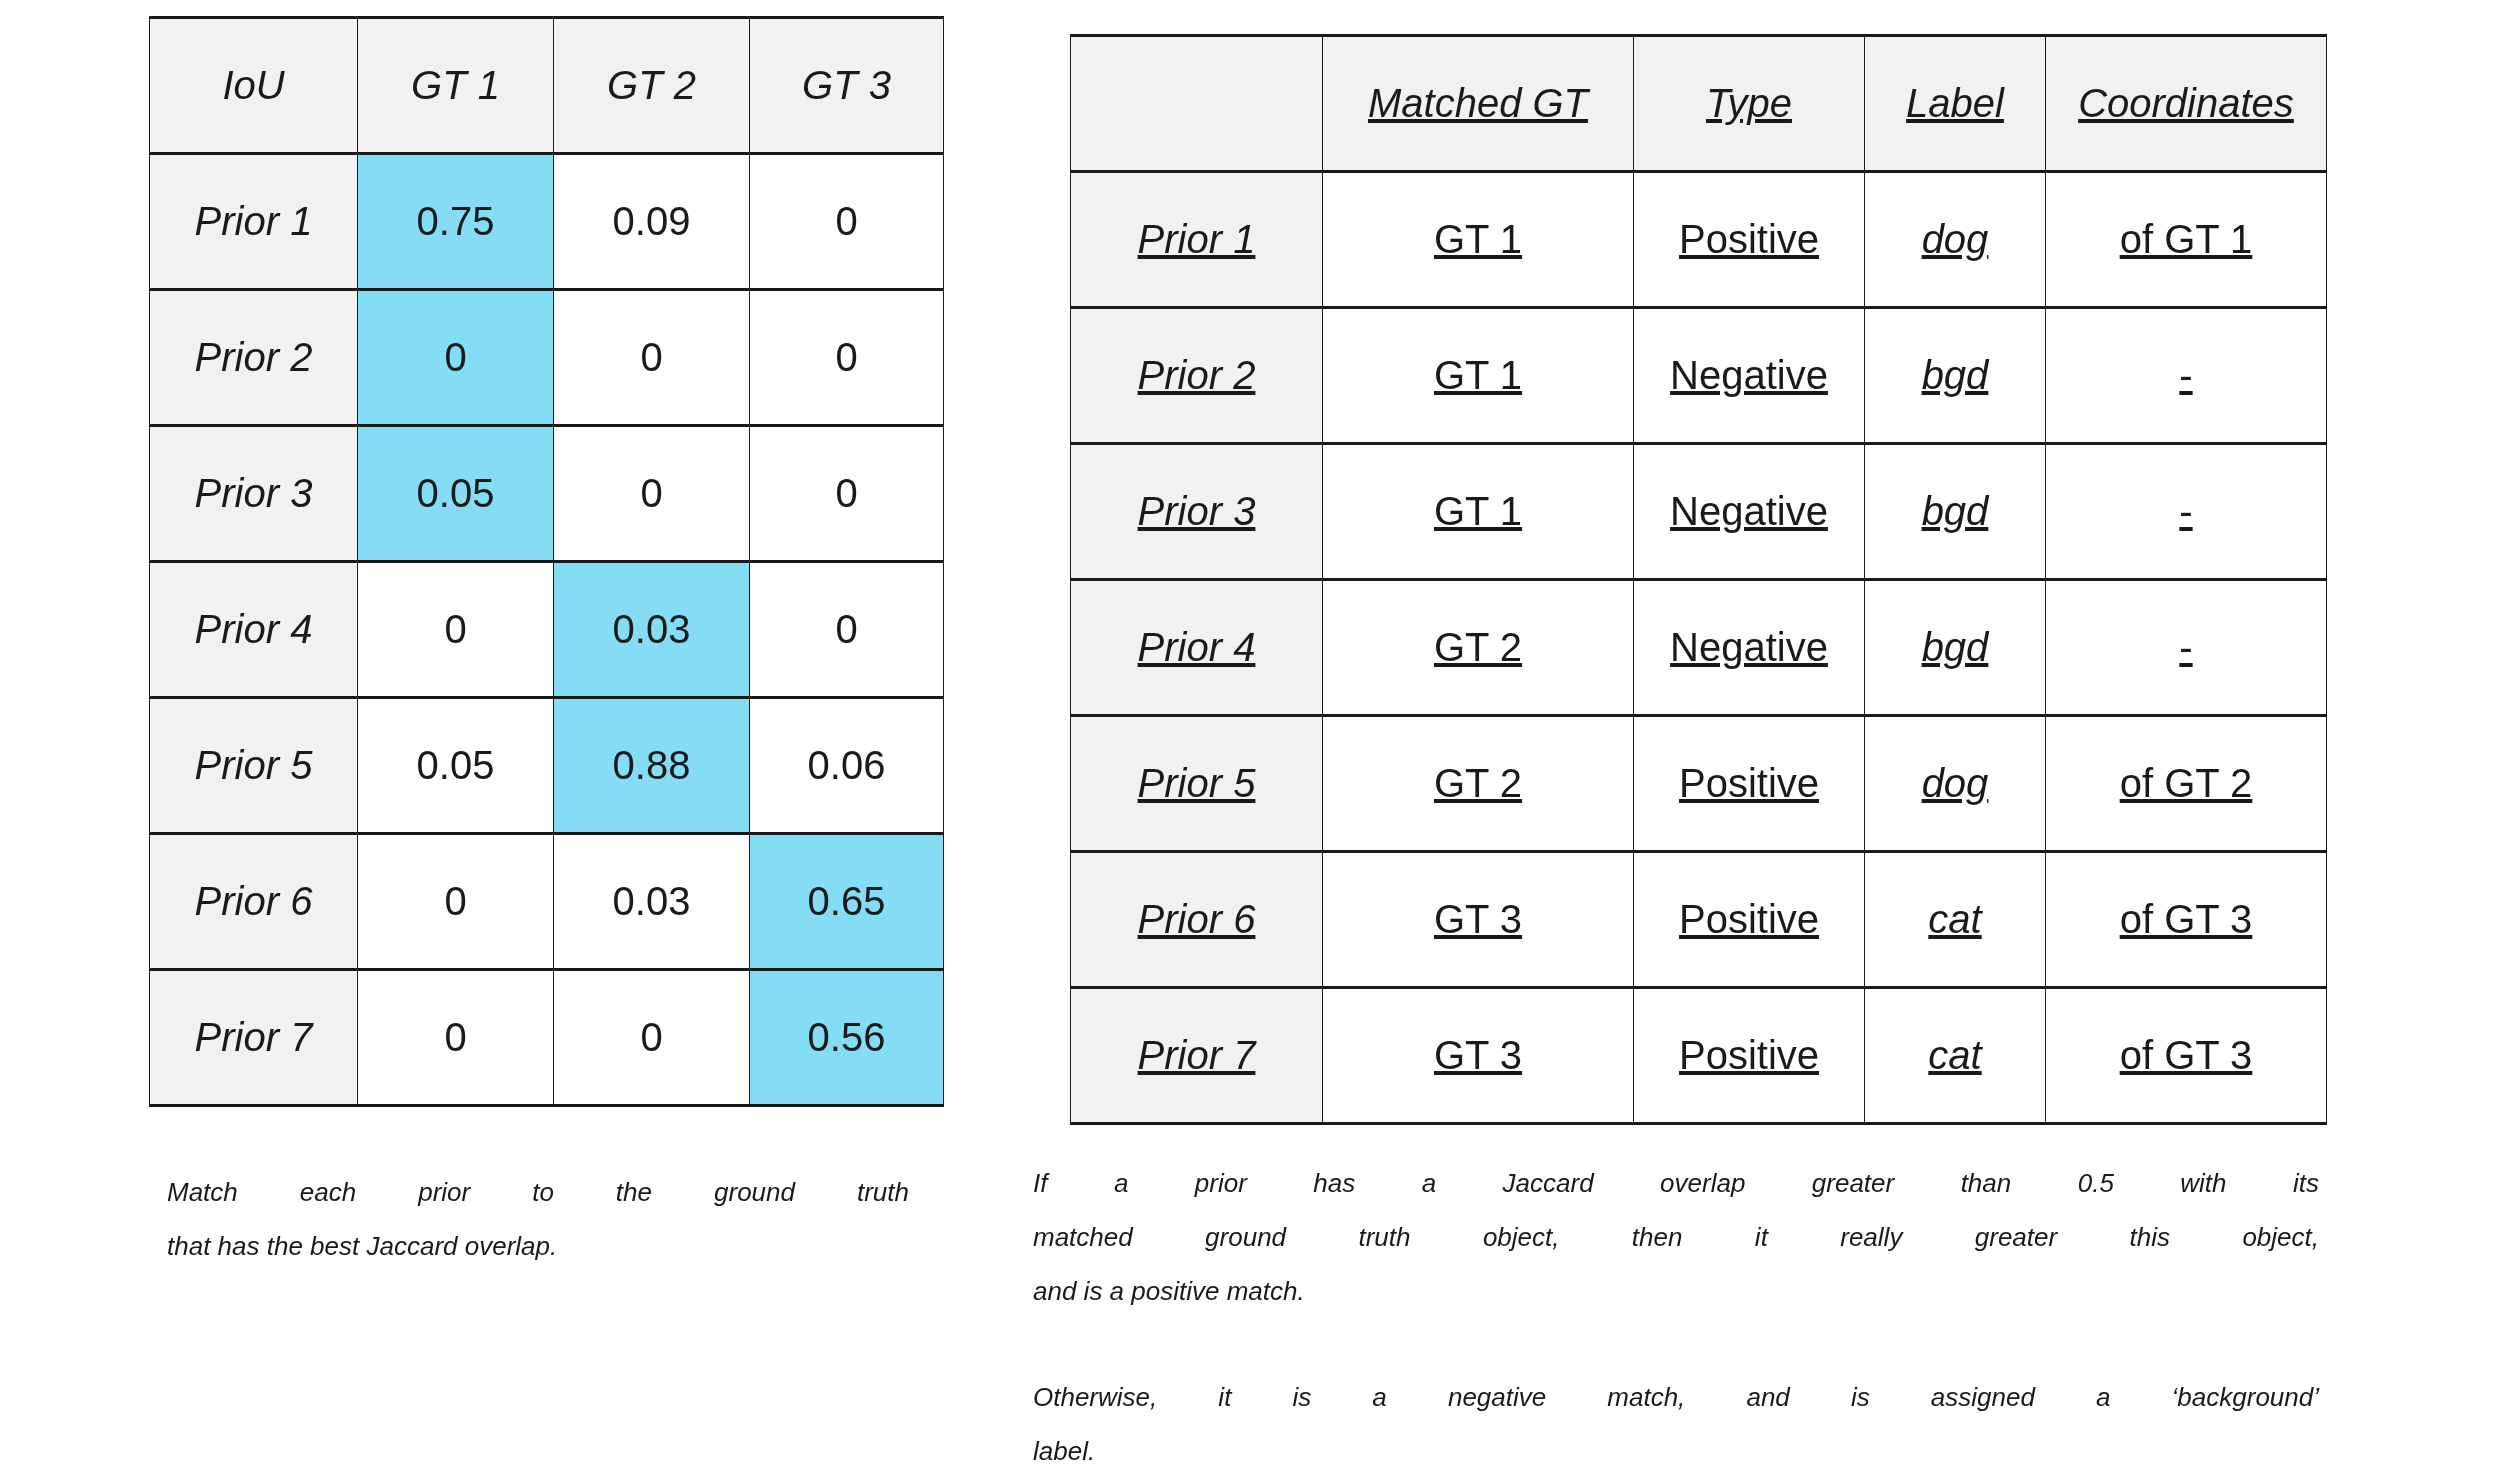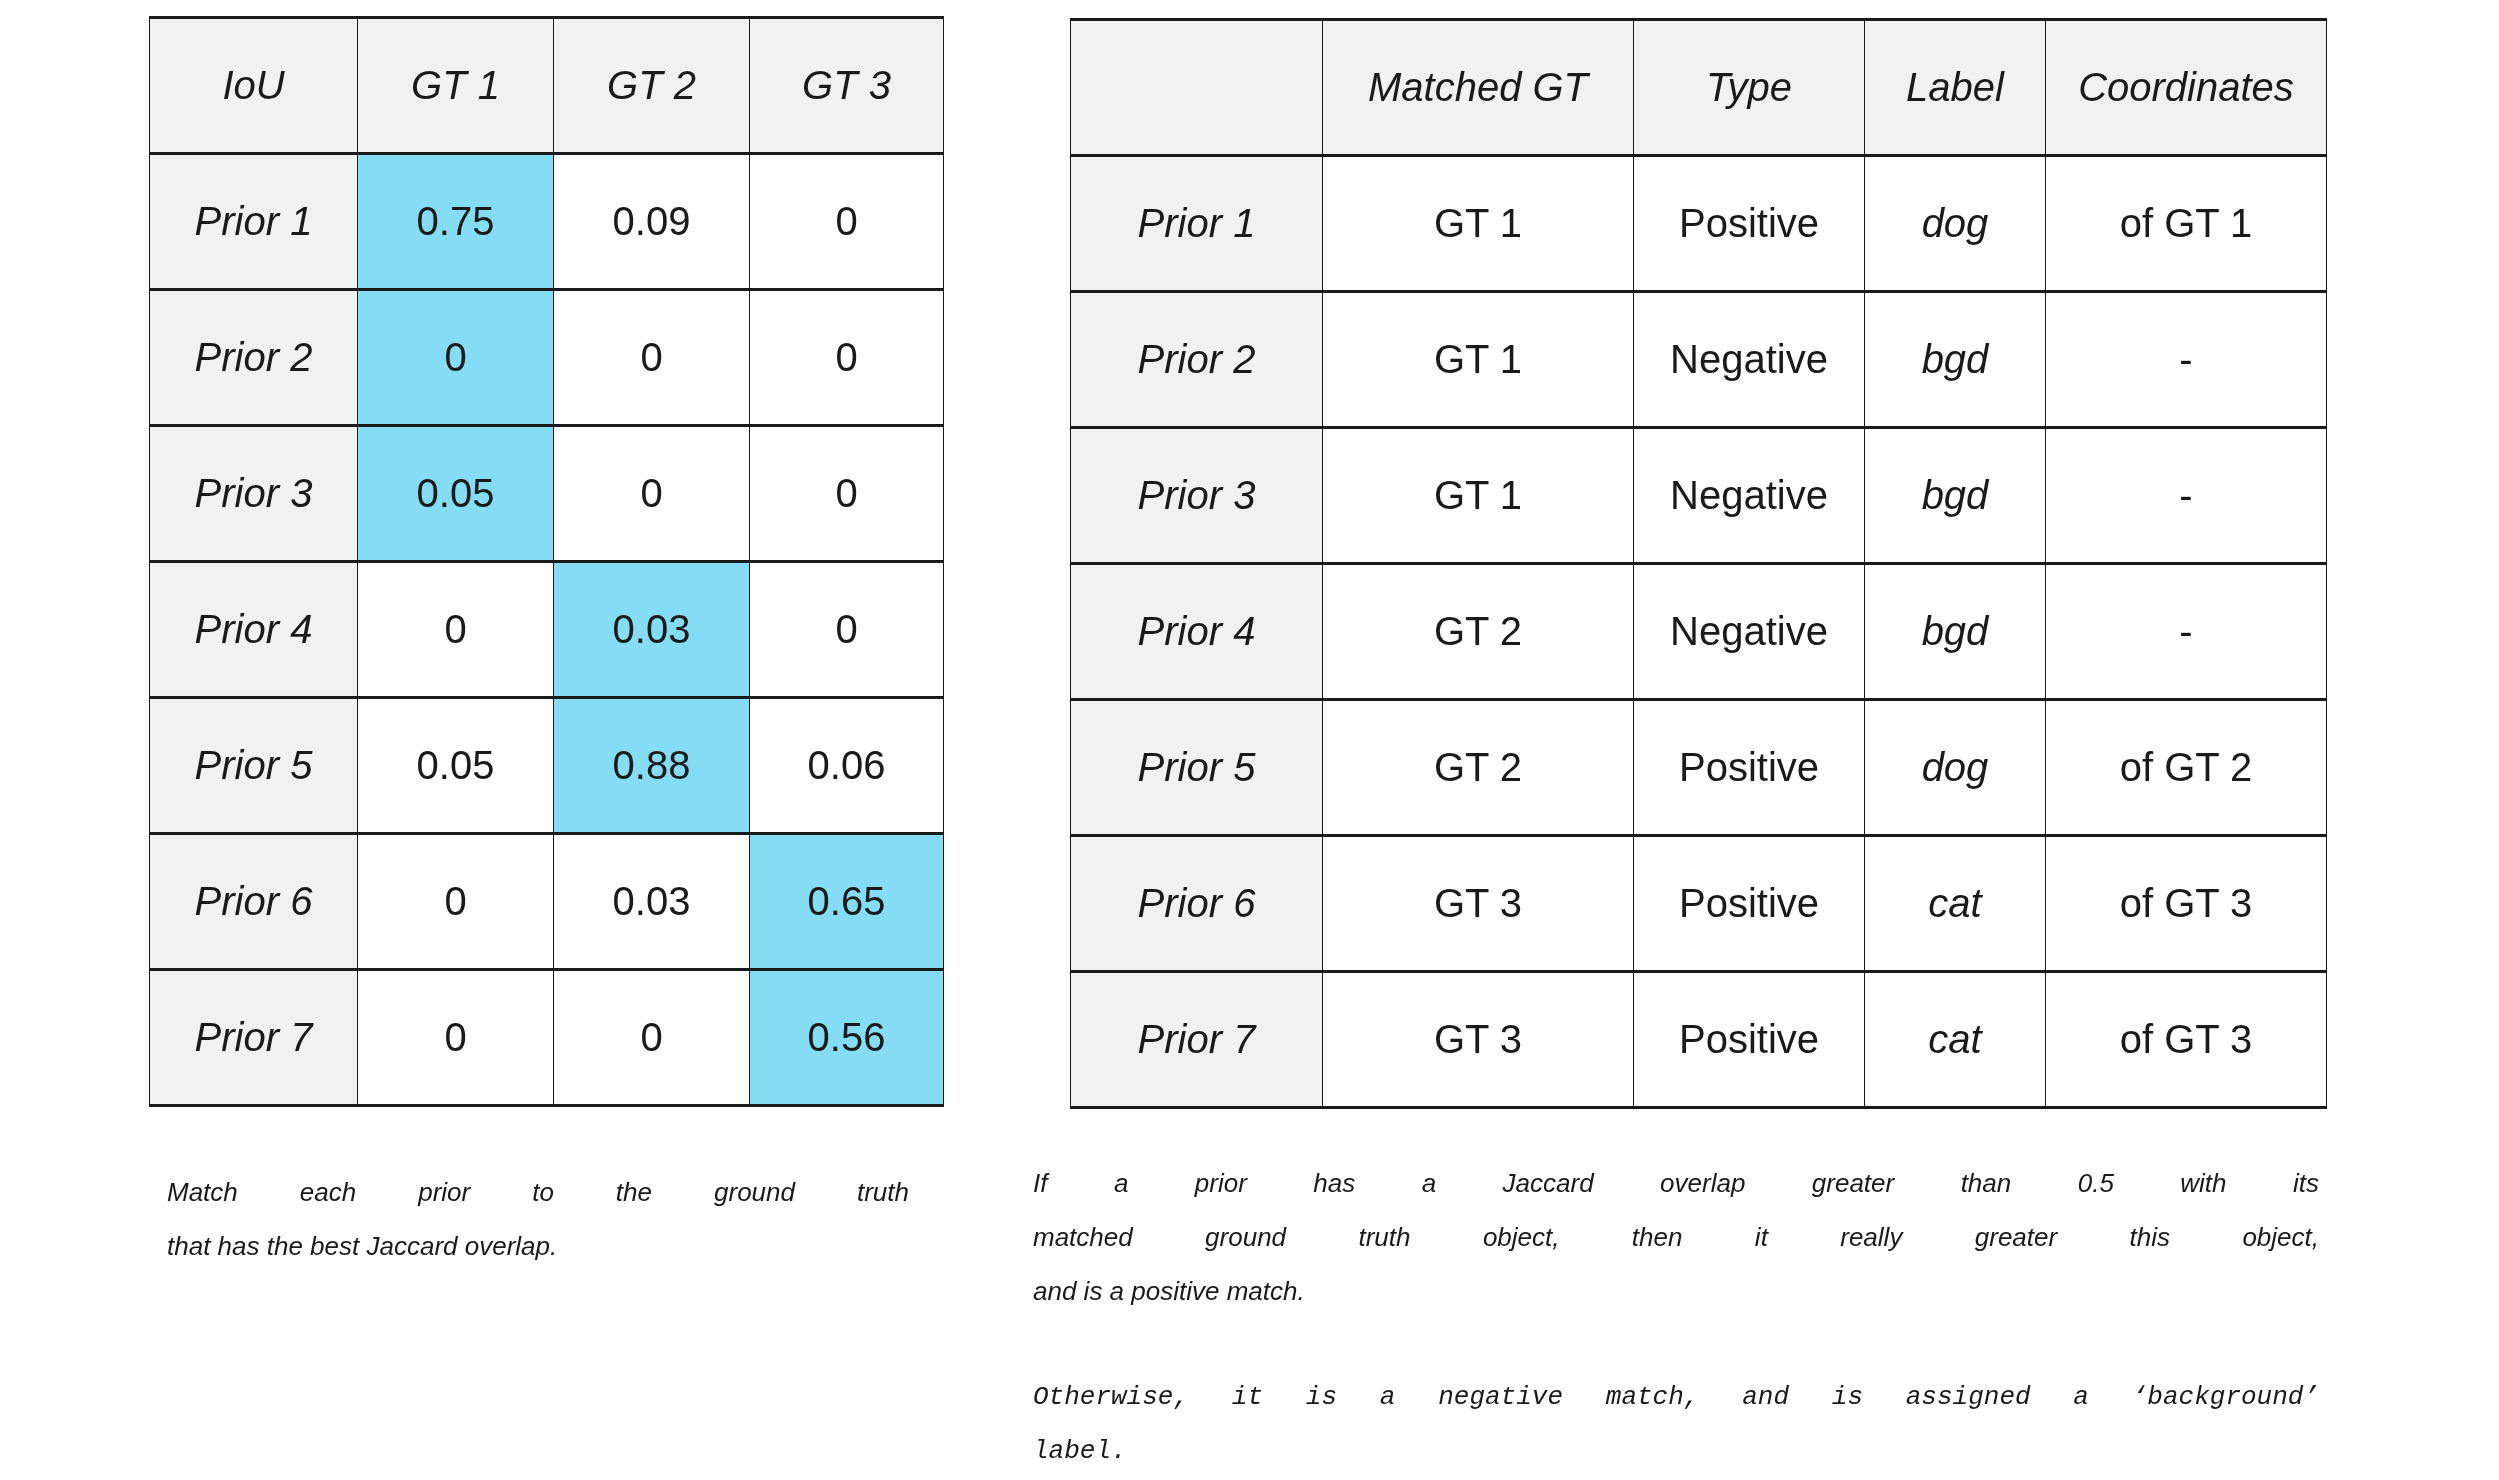--- a/index.html
+++ b/index.html
@@ -30,37 +30,37 @@
     border-bottom-width: 3.6px;
     height: 136px;
     padding: 0;
     text-align: center;
     vertical-align: middle;
     font-size: 40px;
     font-style: normal;
     background: #fff;
   }
   #iou-table  { left: 149px;  top: 16.3px; border-radius: 12px; }
-  #match-table{ left: 1070px; top: 18px; }
+  #match-table{ left: 1070px; top: 34px; text-decoration: underline; }
   td.hd   { background: var(--head-bg); font-style: italic; }
   td.emph { font-style: italic; text-align: center; }
   td.hl   { background: var(--hl); }
 
   .caption {
     position: absolute;
     font-style: italic;
     font-size: 26px;
     line-height: 54px;
     color: var(--ink);
   }
   #caption-left  { left: 167px;  top: 1165px; width: 742px; }
   #caption-right { left: 1033px; top: 1156px; width: 1286px; }
   .cap-line    { text-align: left; }
   .cap-line.jl { text-align: justify; text-align-last: justify; }
-  .para + .para { margin-top: 52px; font-family: Liberation Mono, monospace; }
+  .para + .para { margin-top: 52px; }
 </style>
 </head>
 <body>
 
 <table id="iou-table">
   <colgroup>
       <col style="width:208px">
       <col style="width:196px">
       <col style="width:196px">
       <col style="width:194px">

